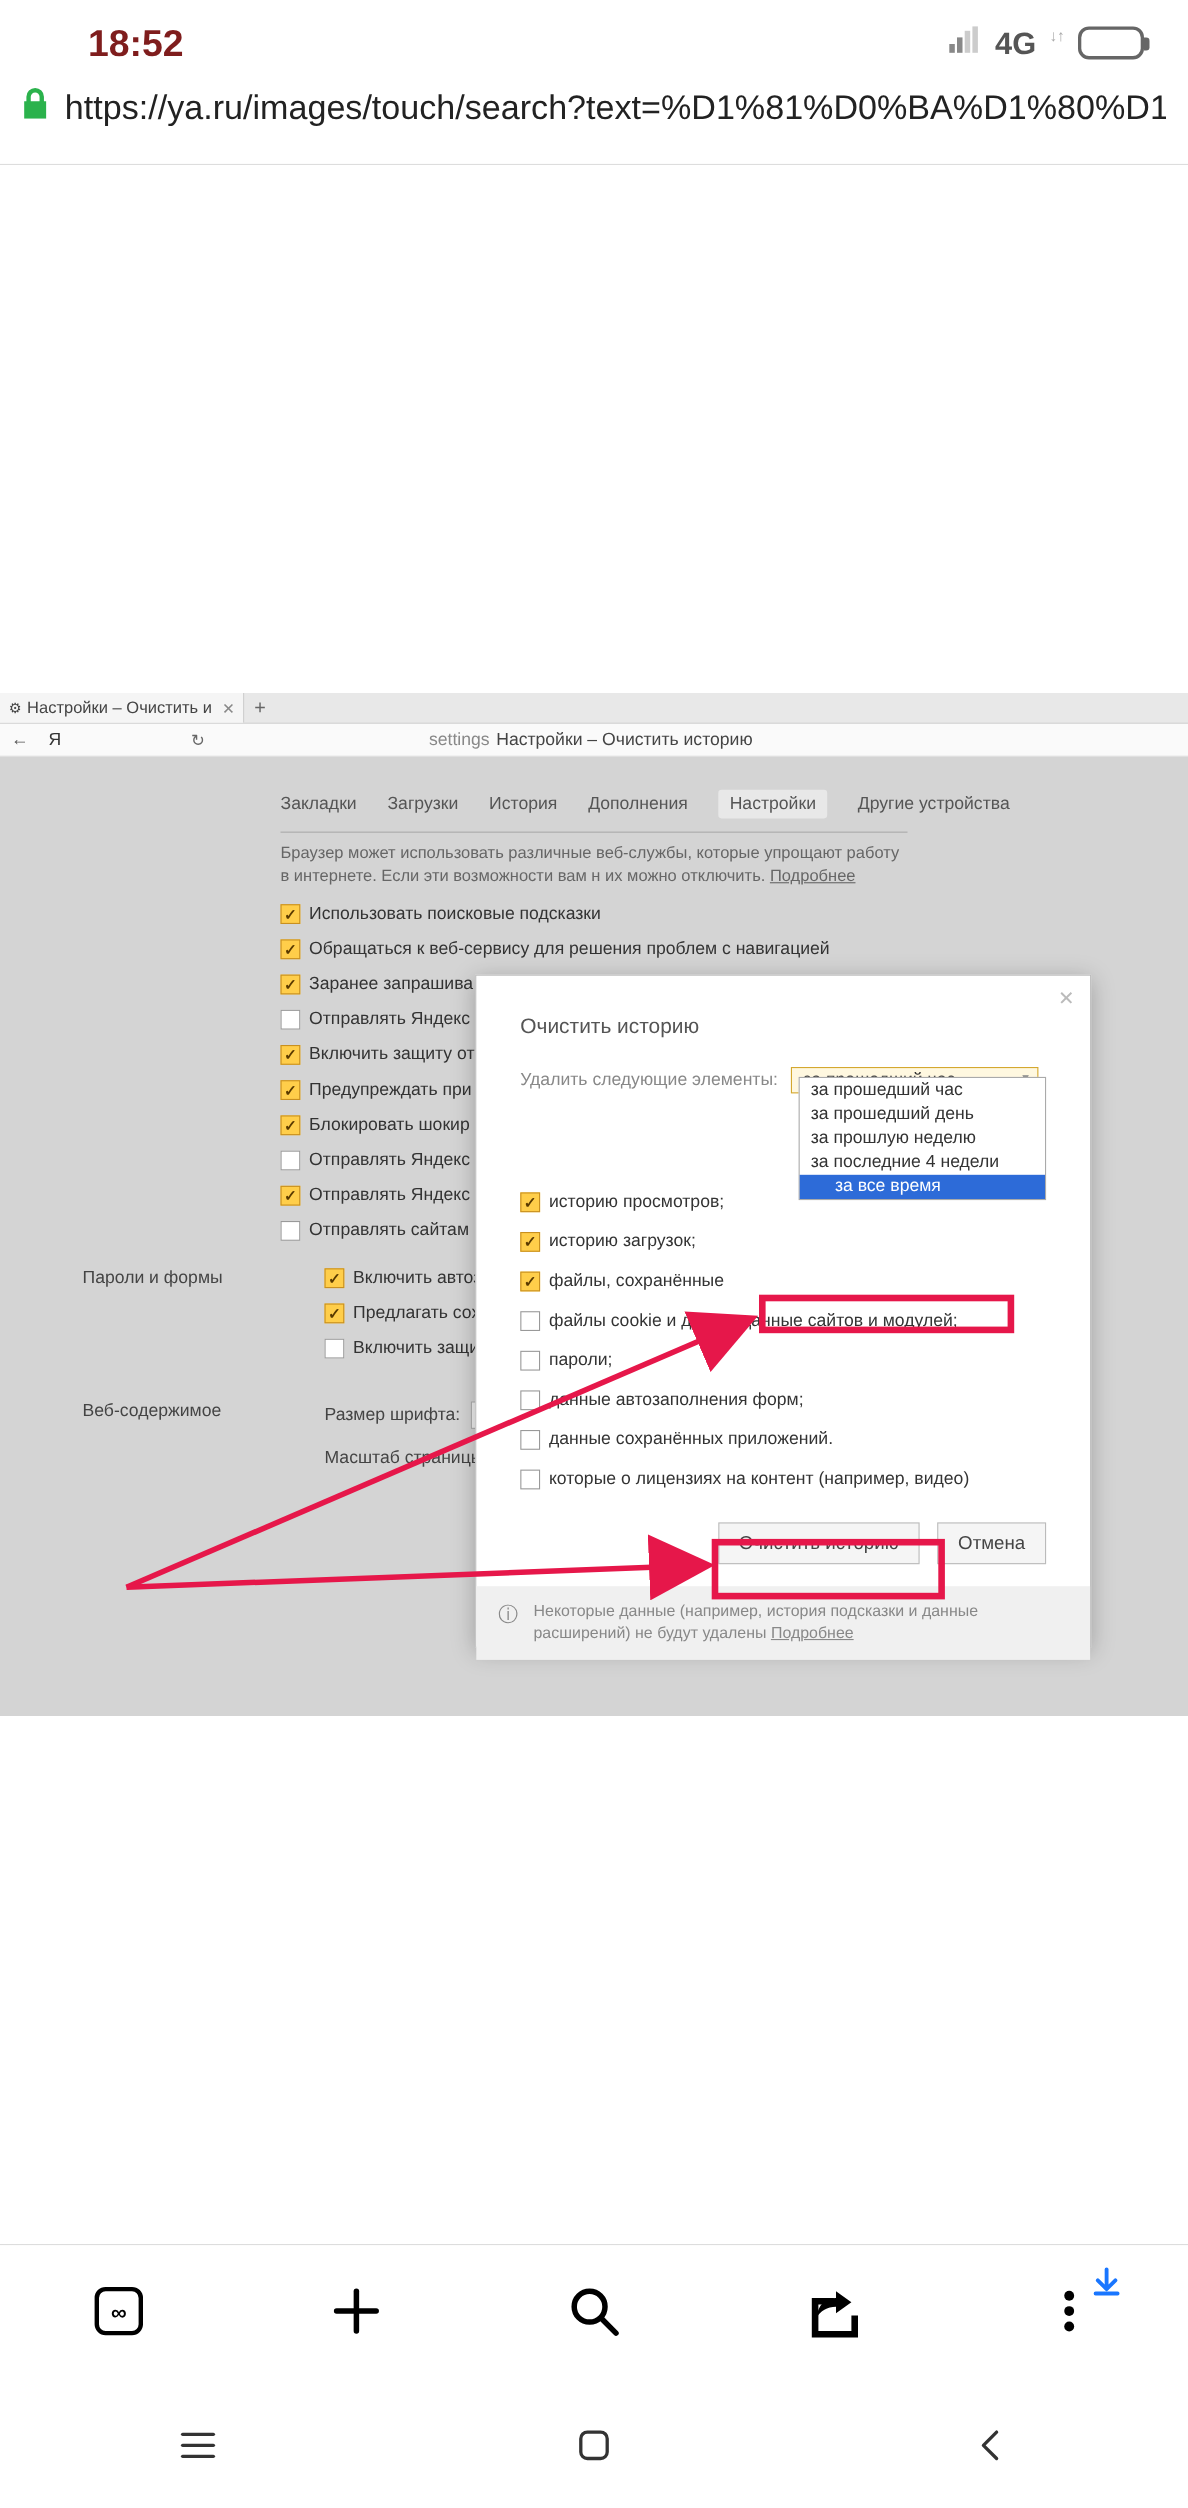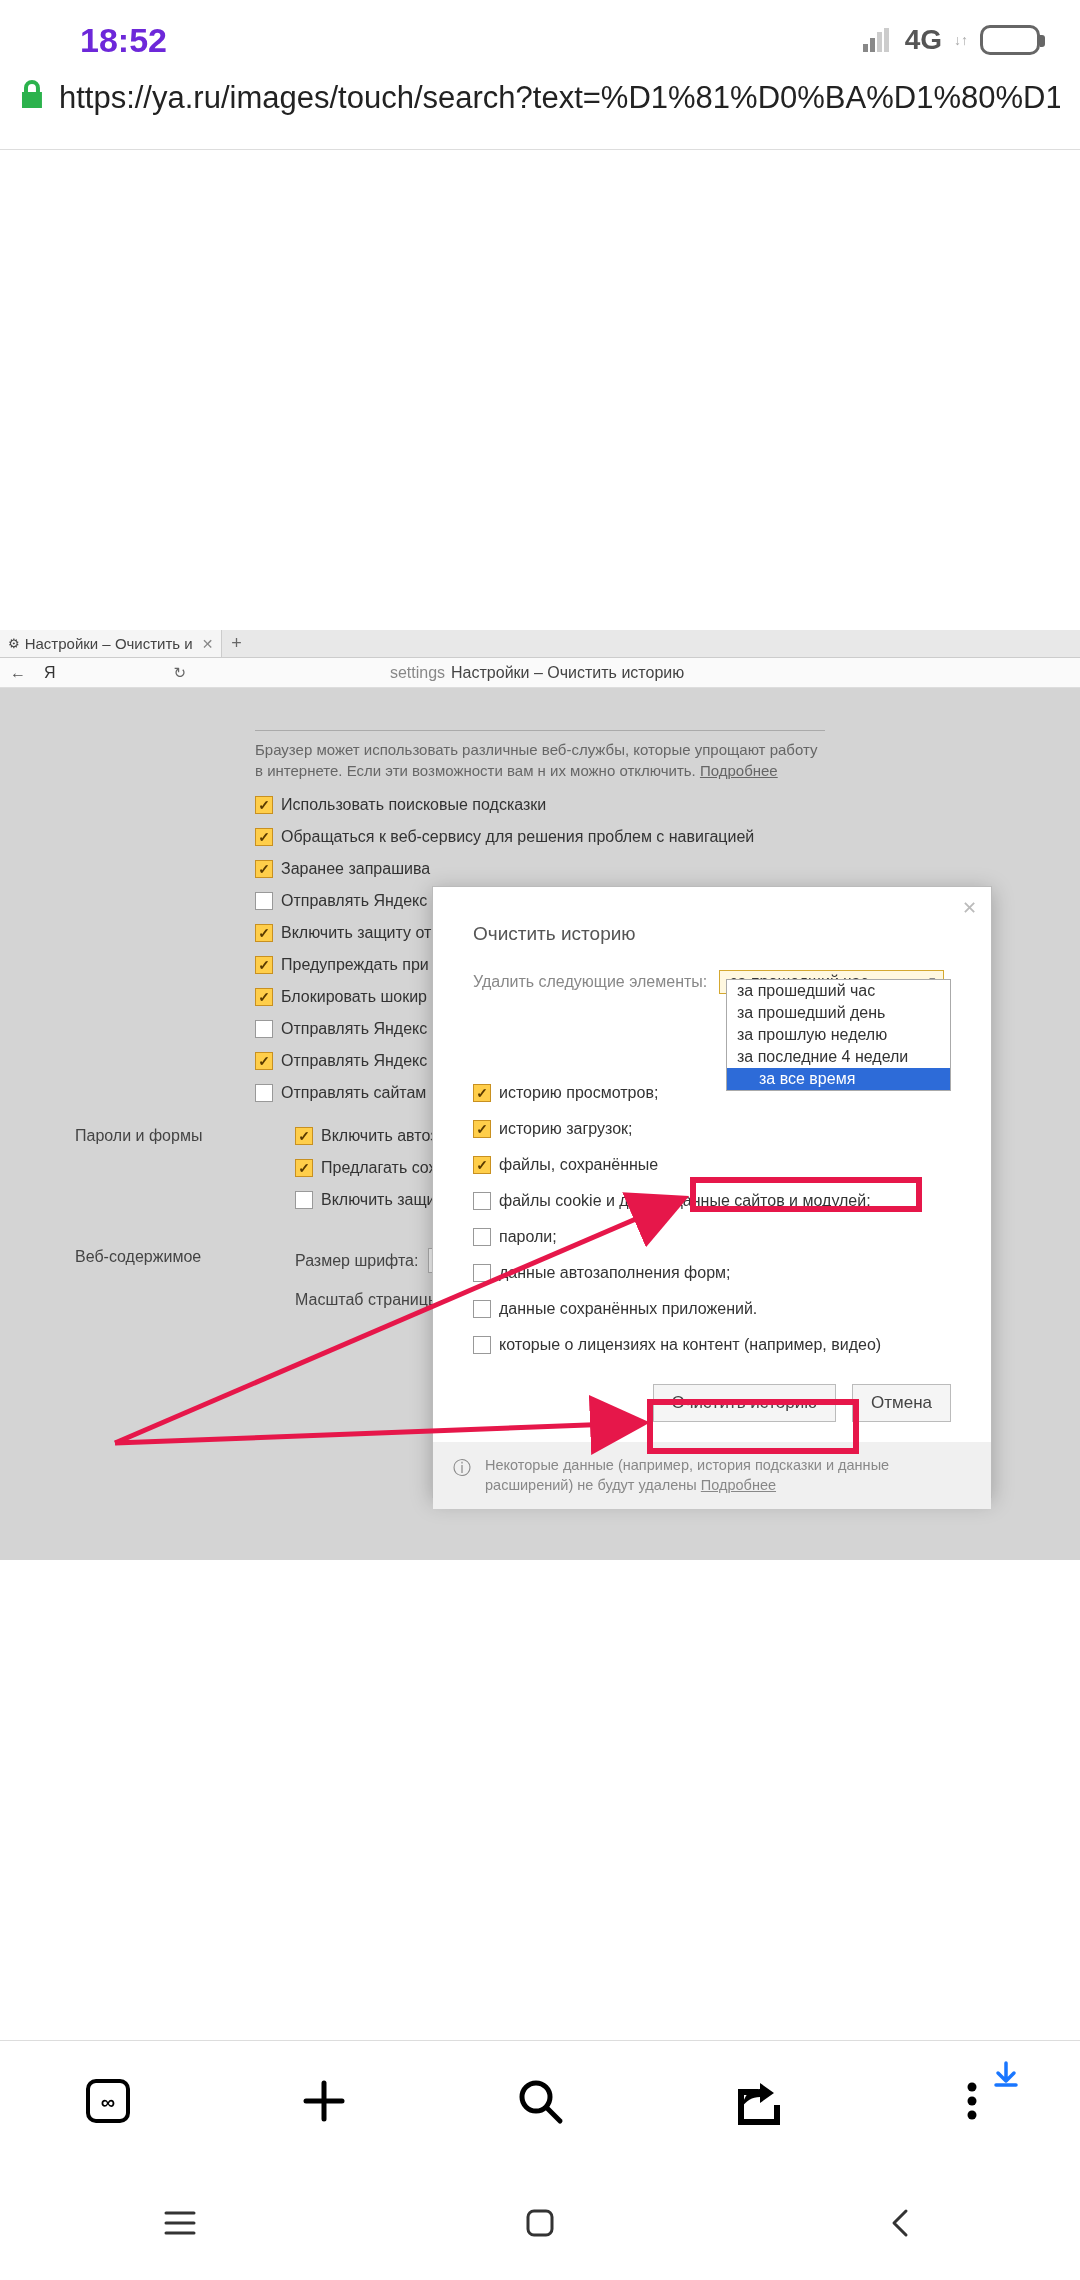--- a/index.html
+++ b/index.html
@@ -1,21 +1,21 @@
 <!DOCTYPE html>
 <html><head>
 <meta charset="utf-8">
 <style>
 * { margin: 0; padding: 0; box-sizing: border-box; font-family: Arial, sans-serif; }
 html, body { width: 1080px; height: 2280px; background: #fff; overflow: hidden; }
 
 
 .status-bar { height: 80px; display: flex; align-items: center; justify-content: space-between; padding: 0 40px 0 80px; }
-.status-time { font-size: 34px; font-weight: bold; color: #6d28d9; }
-.status-right { display: flex; align-items: center; gap: 12px; }
+.status-time { font-size: 34px; font-weight: bold; color: #7f1d1d; }
+.status-right { display: flex; gap: 12px; }
 .signal-icon { width: 30px; height: 24px; position: relative; }
 .signal-icon span { position: absolute; bottom: 0; width: 5px; background: #888; }
 .signal-icon span:nth-child(1){left:0;height:8px;} .signal-icon span:nth-child(2){left:7px;height:14px;}
 .signal-icon span:nth-child(3){left:14px;height:20px;background:#ccc;} .signal-icon span:nth-child(4){left:21px;height:24px;background:#ccc;}
 .network-label { font-size: 28px; font-weight: bold; color: #555; }
 .battery-icon { width: 60px; height: 30px; border: 3px solid #666; border-radius: 10px; position: relative; }
 .battery-icon::after { content: ''; position: absolute; right: -8px; top: 7px; width: 5px; height: 12px; background: #666; border-radius: 0 3px 3px 0; }
 
 
 .url-bar { height: 70px; display: flex; align-items: flex-start; padding: 0 20px; border-bottom: 1px solid #ddd; gap: 15px; }
@@ -143,20 +143,28 @@
       <span class="iarrow">←</span>
       <span class="yandex-y">Я</span>
       <span class="reload">↻</span>
       <div class="page-title">
         <span class="settings-word">settings</span><span>Настройки – Очистить историю</span>
       </div>
     </div>
 
     <div class="settings-bg">
 
+      <div class="settings-tabs">
+        <span>Закладки</span>
+        <span>Загрузки</span>
+        <span>История</span>
+        <span>Дополнения</span>
+        <span class="settings-tab active">Настройки</span>
+        <span>Другие устройства</span>
+      </div>
       <div class="settings-divider"></div>
       <div class="settings-desc">
         <span>Браузер может использовать различные веб-службы, которые упрощают работу в интернете. Если эти возможности вам н их можно отключить.</span>
         <span class="link">Подробнее</span>
       </div>
 
       <div class="settings-options">
         <div class="opt-row">
             <div class="checkbox orange"></div>
             <span>Использовать поисковые подсказки</span>

